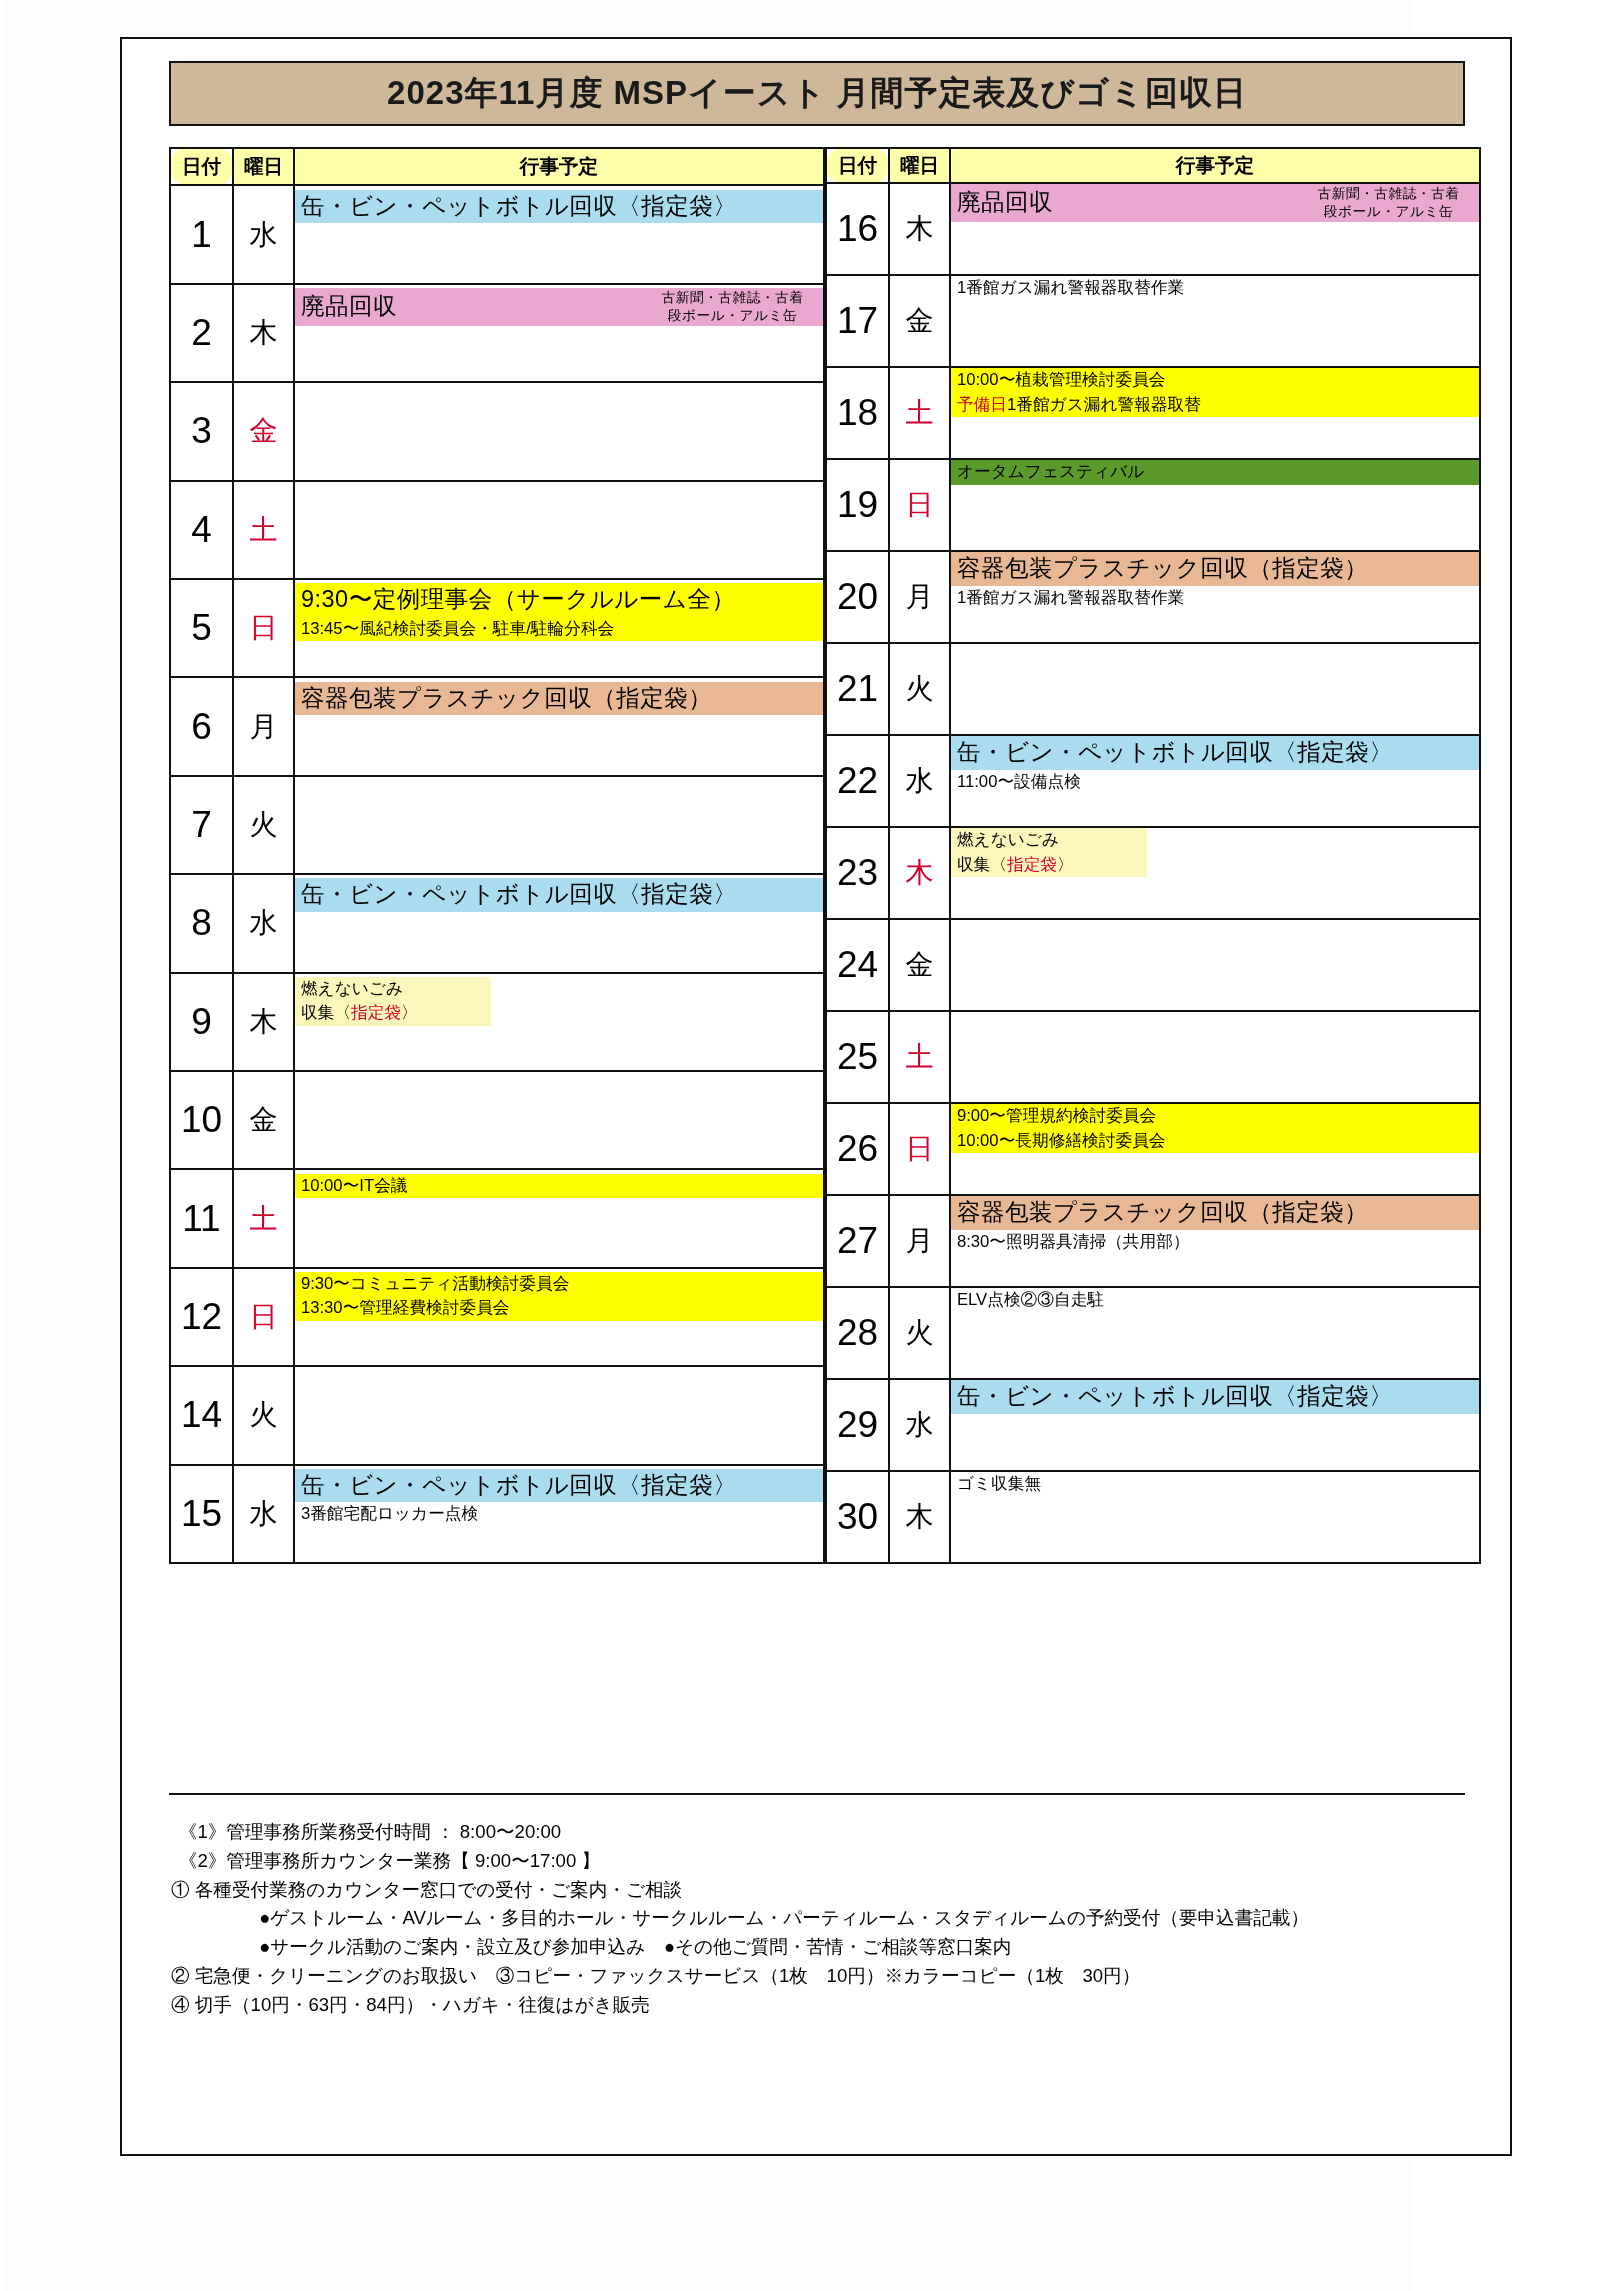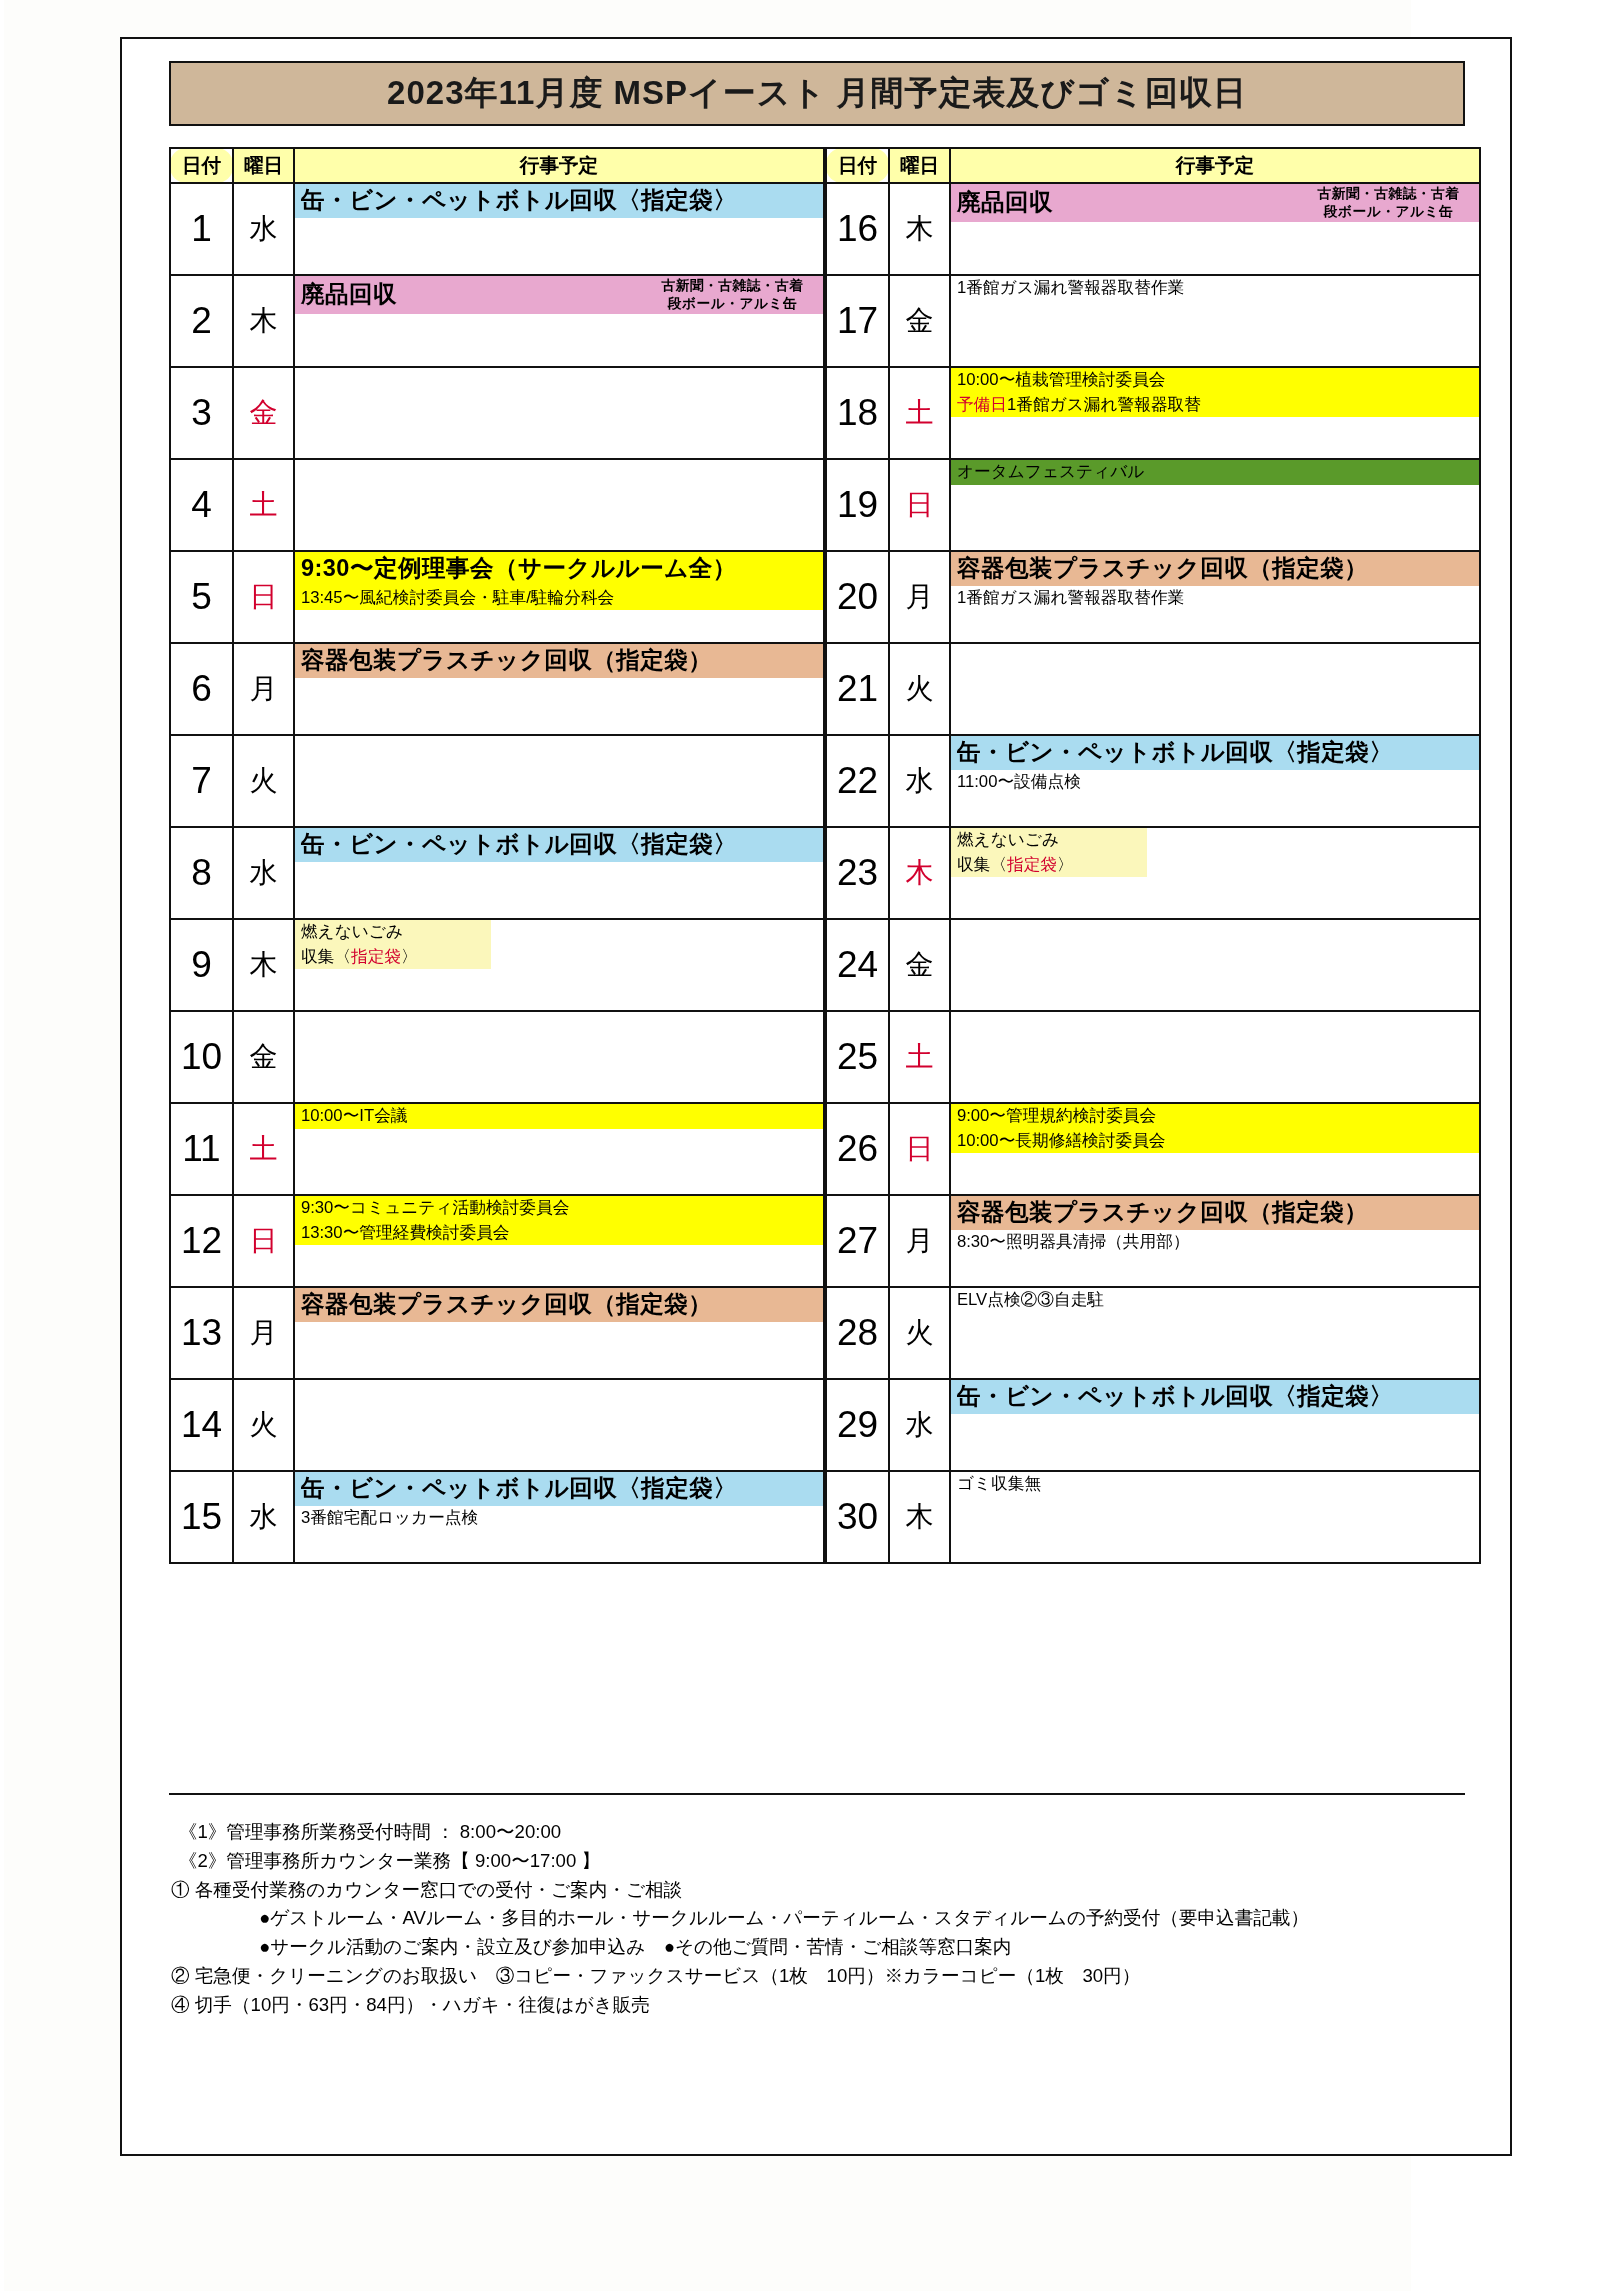--- a/index.html
+++ b/index.html
@@ -107,21 +107,21 @@
   .ev-line {
     box-sizing: border-box;
     padding: 1px 5.9px;
     font-size: 18.6px;
     line-height: 1.35;
     white-space: nowrap;
     overflow: hidden;
   }
   .ev-big {
     font-size: 23.5px;
-    font-weight: 700;
+    font-weight: 400;
     letter-spacing: 0.5px;
   }
   .ev-small {
     font-size: 16.7px;
   }
   .bg-blue   { background: #aadcf0; }
   .bg-pink   { background: #e8a8cf; }
   .bg-yellow { background: #ffff00; }
   .bg-lyellow{ background: #fbf7bb; }
   .bg-orange { background: #e8b894; }
@@ -274,29 +274,20 @@
               <td class="c-date daynum">12</td>
               <td class="c-dow dow red">日</td>
               <td class="c-ev">
                 <div class="ev-wrap">
                   <div class="ev-line bg-yellow ev-small">9:30〜コミュニティ活動検討委員会</div>
                   <div class="ev-line bg-yellow ev-small">13:30〜管理経費検討委員会</div>
                 </div>
               </td>
             </tr>
             <tr class="daycell">
-              <td class="c-date daynum">13</td>
-              <td class="c-dow dow">月</td>
-              <td class="c-ev">
-                <div class="ev-wrap">
-                  <div class="ev-line bg-orange ev-big">容器包装プラスチック回収（指定袋）</div>
-                </div>
-              </td>
-            </tr>
-            <tr class="daycell">
               <td class="c-date daynum">14</td>
               <td class="c-dow dow">火</td>
               <td class="c-ev">
                 <div class="ev-wrap"></div>
               </td>
             </tr>
             <tr class="daycell">
               <td class="c-date daynum">15</td>
               <td class="c-dow dow">水</td>
               <td class="c-ev">

